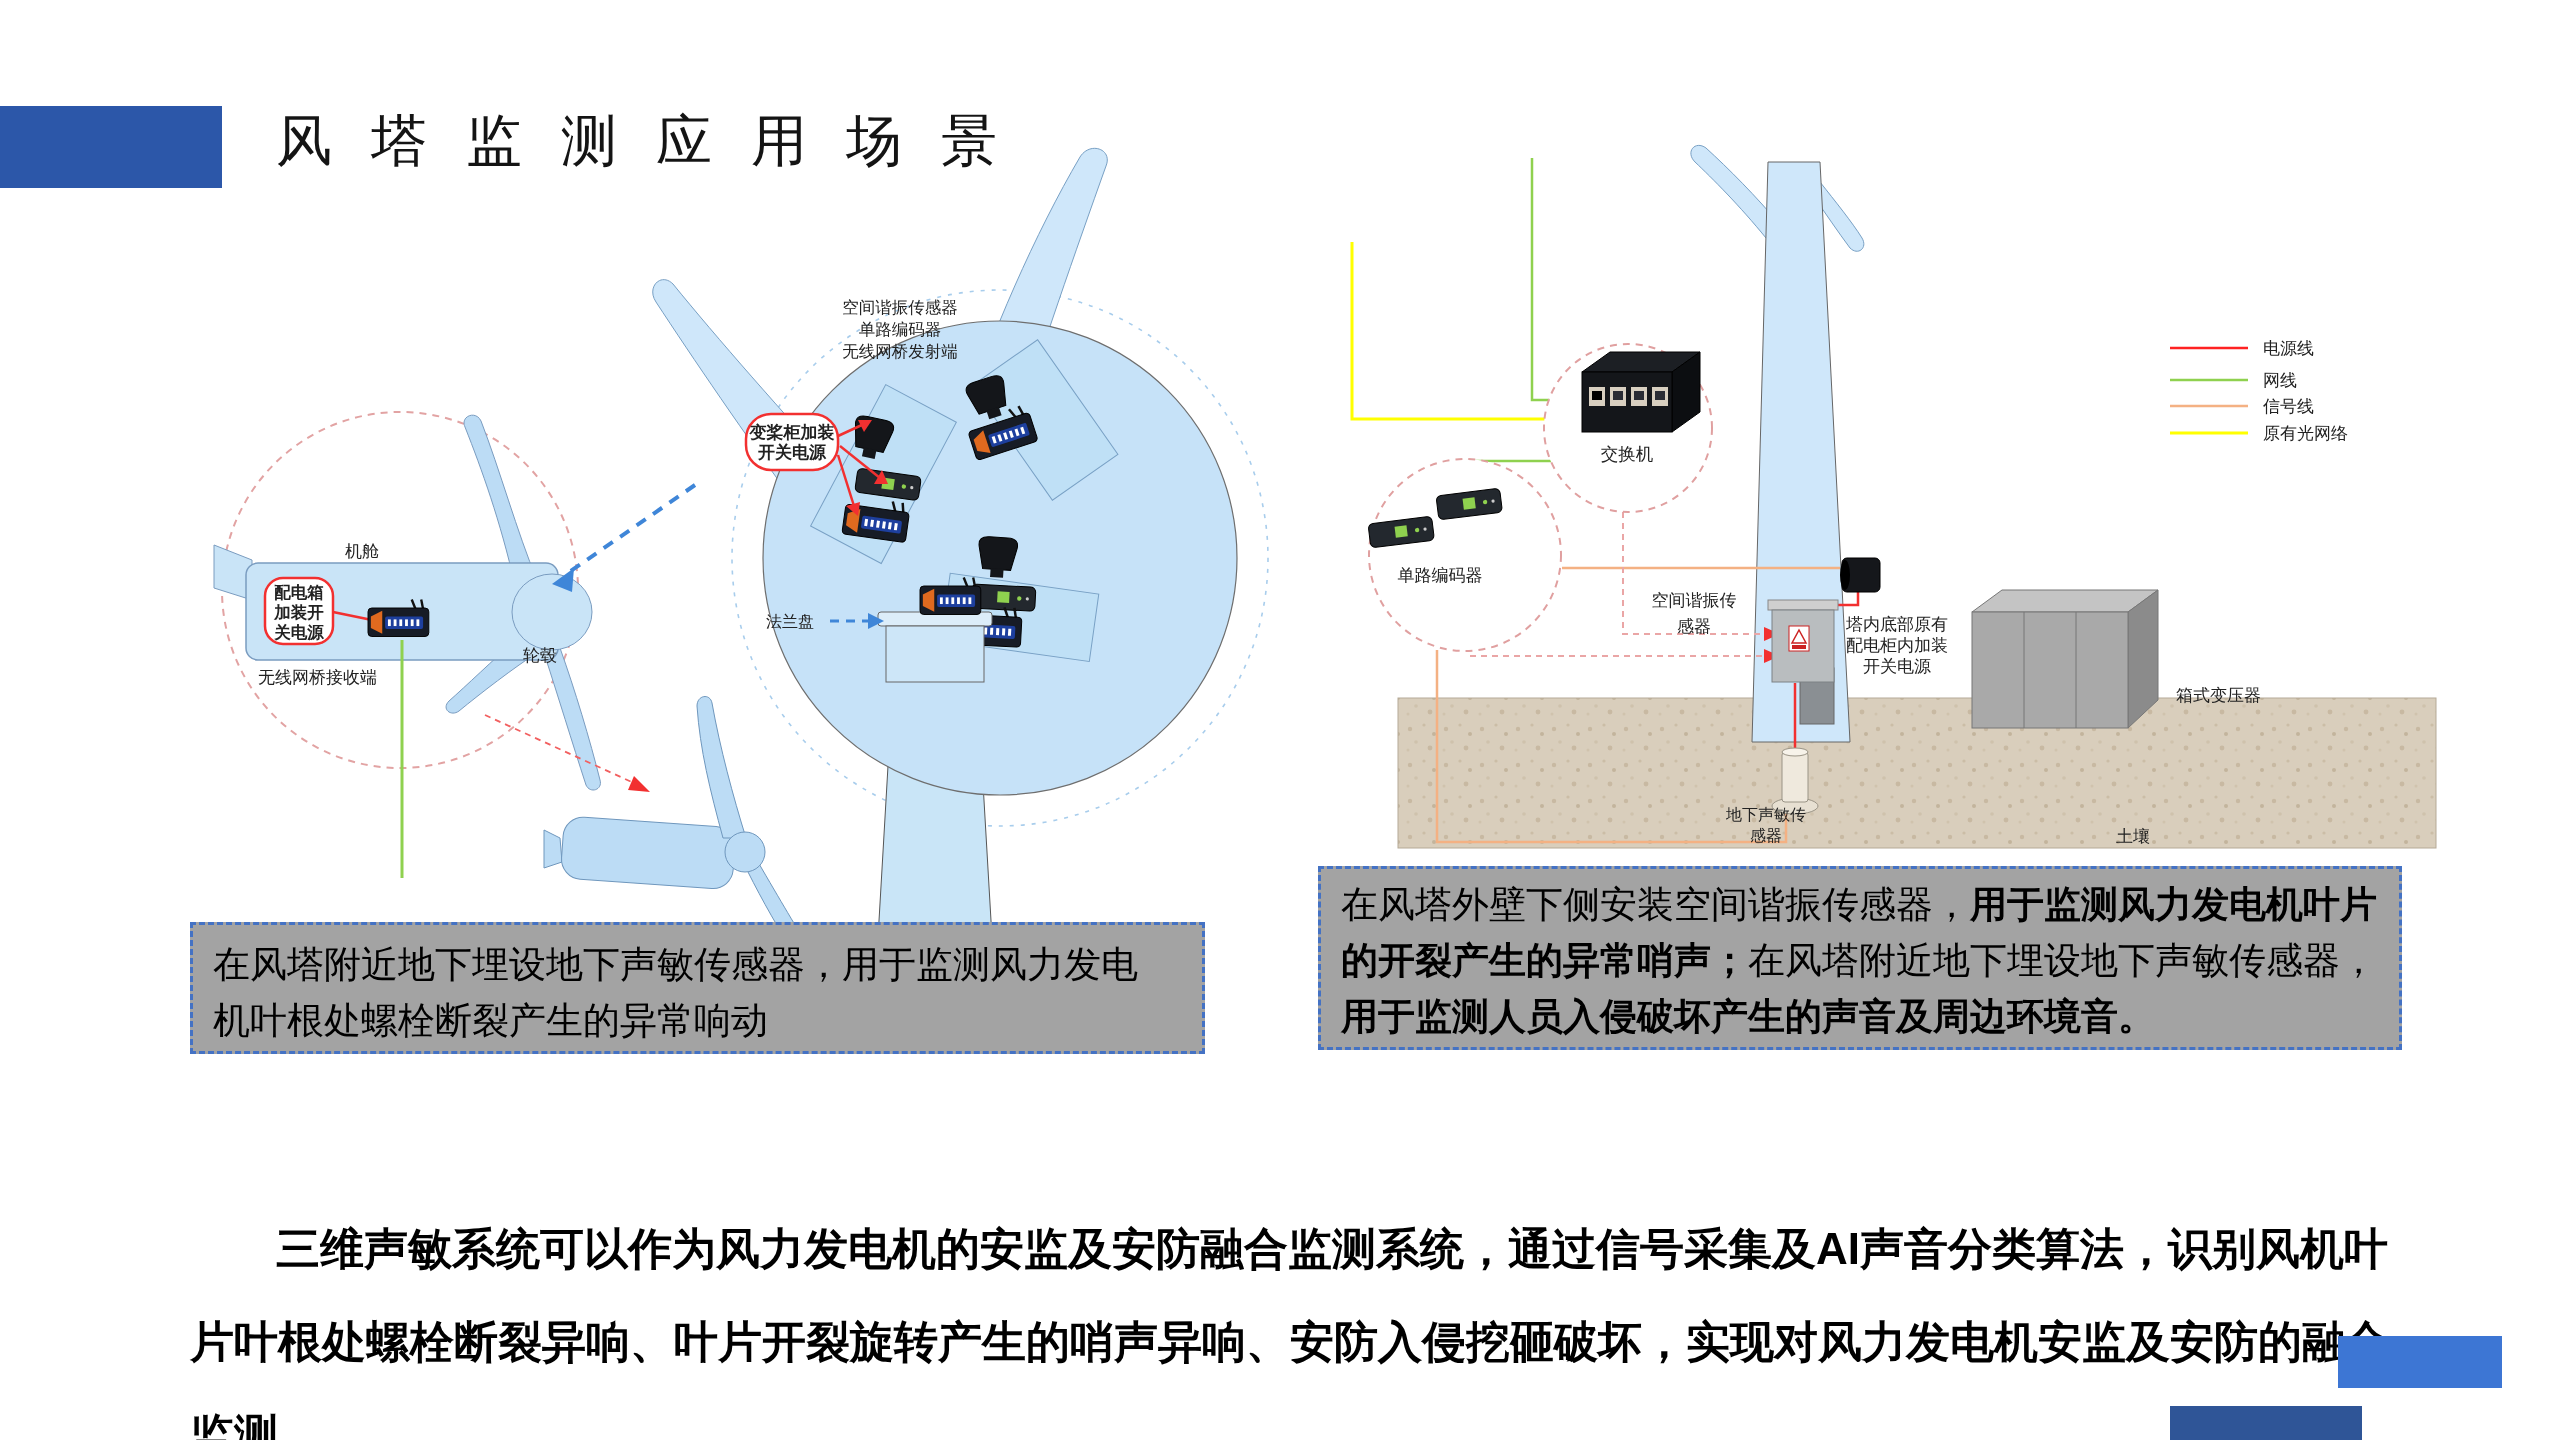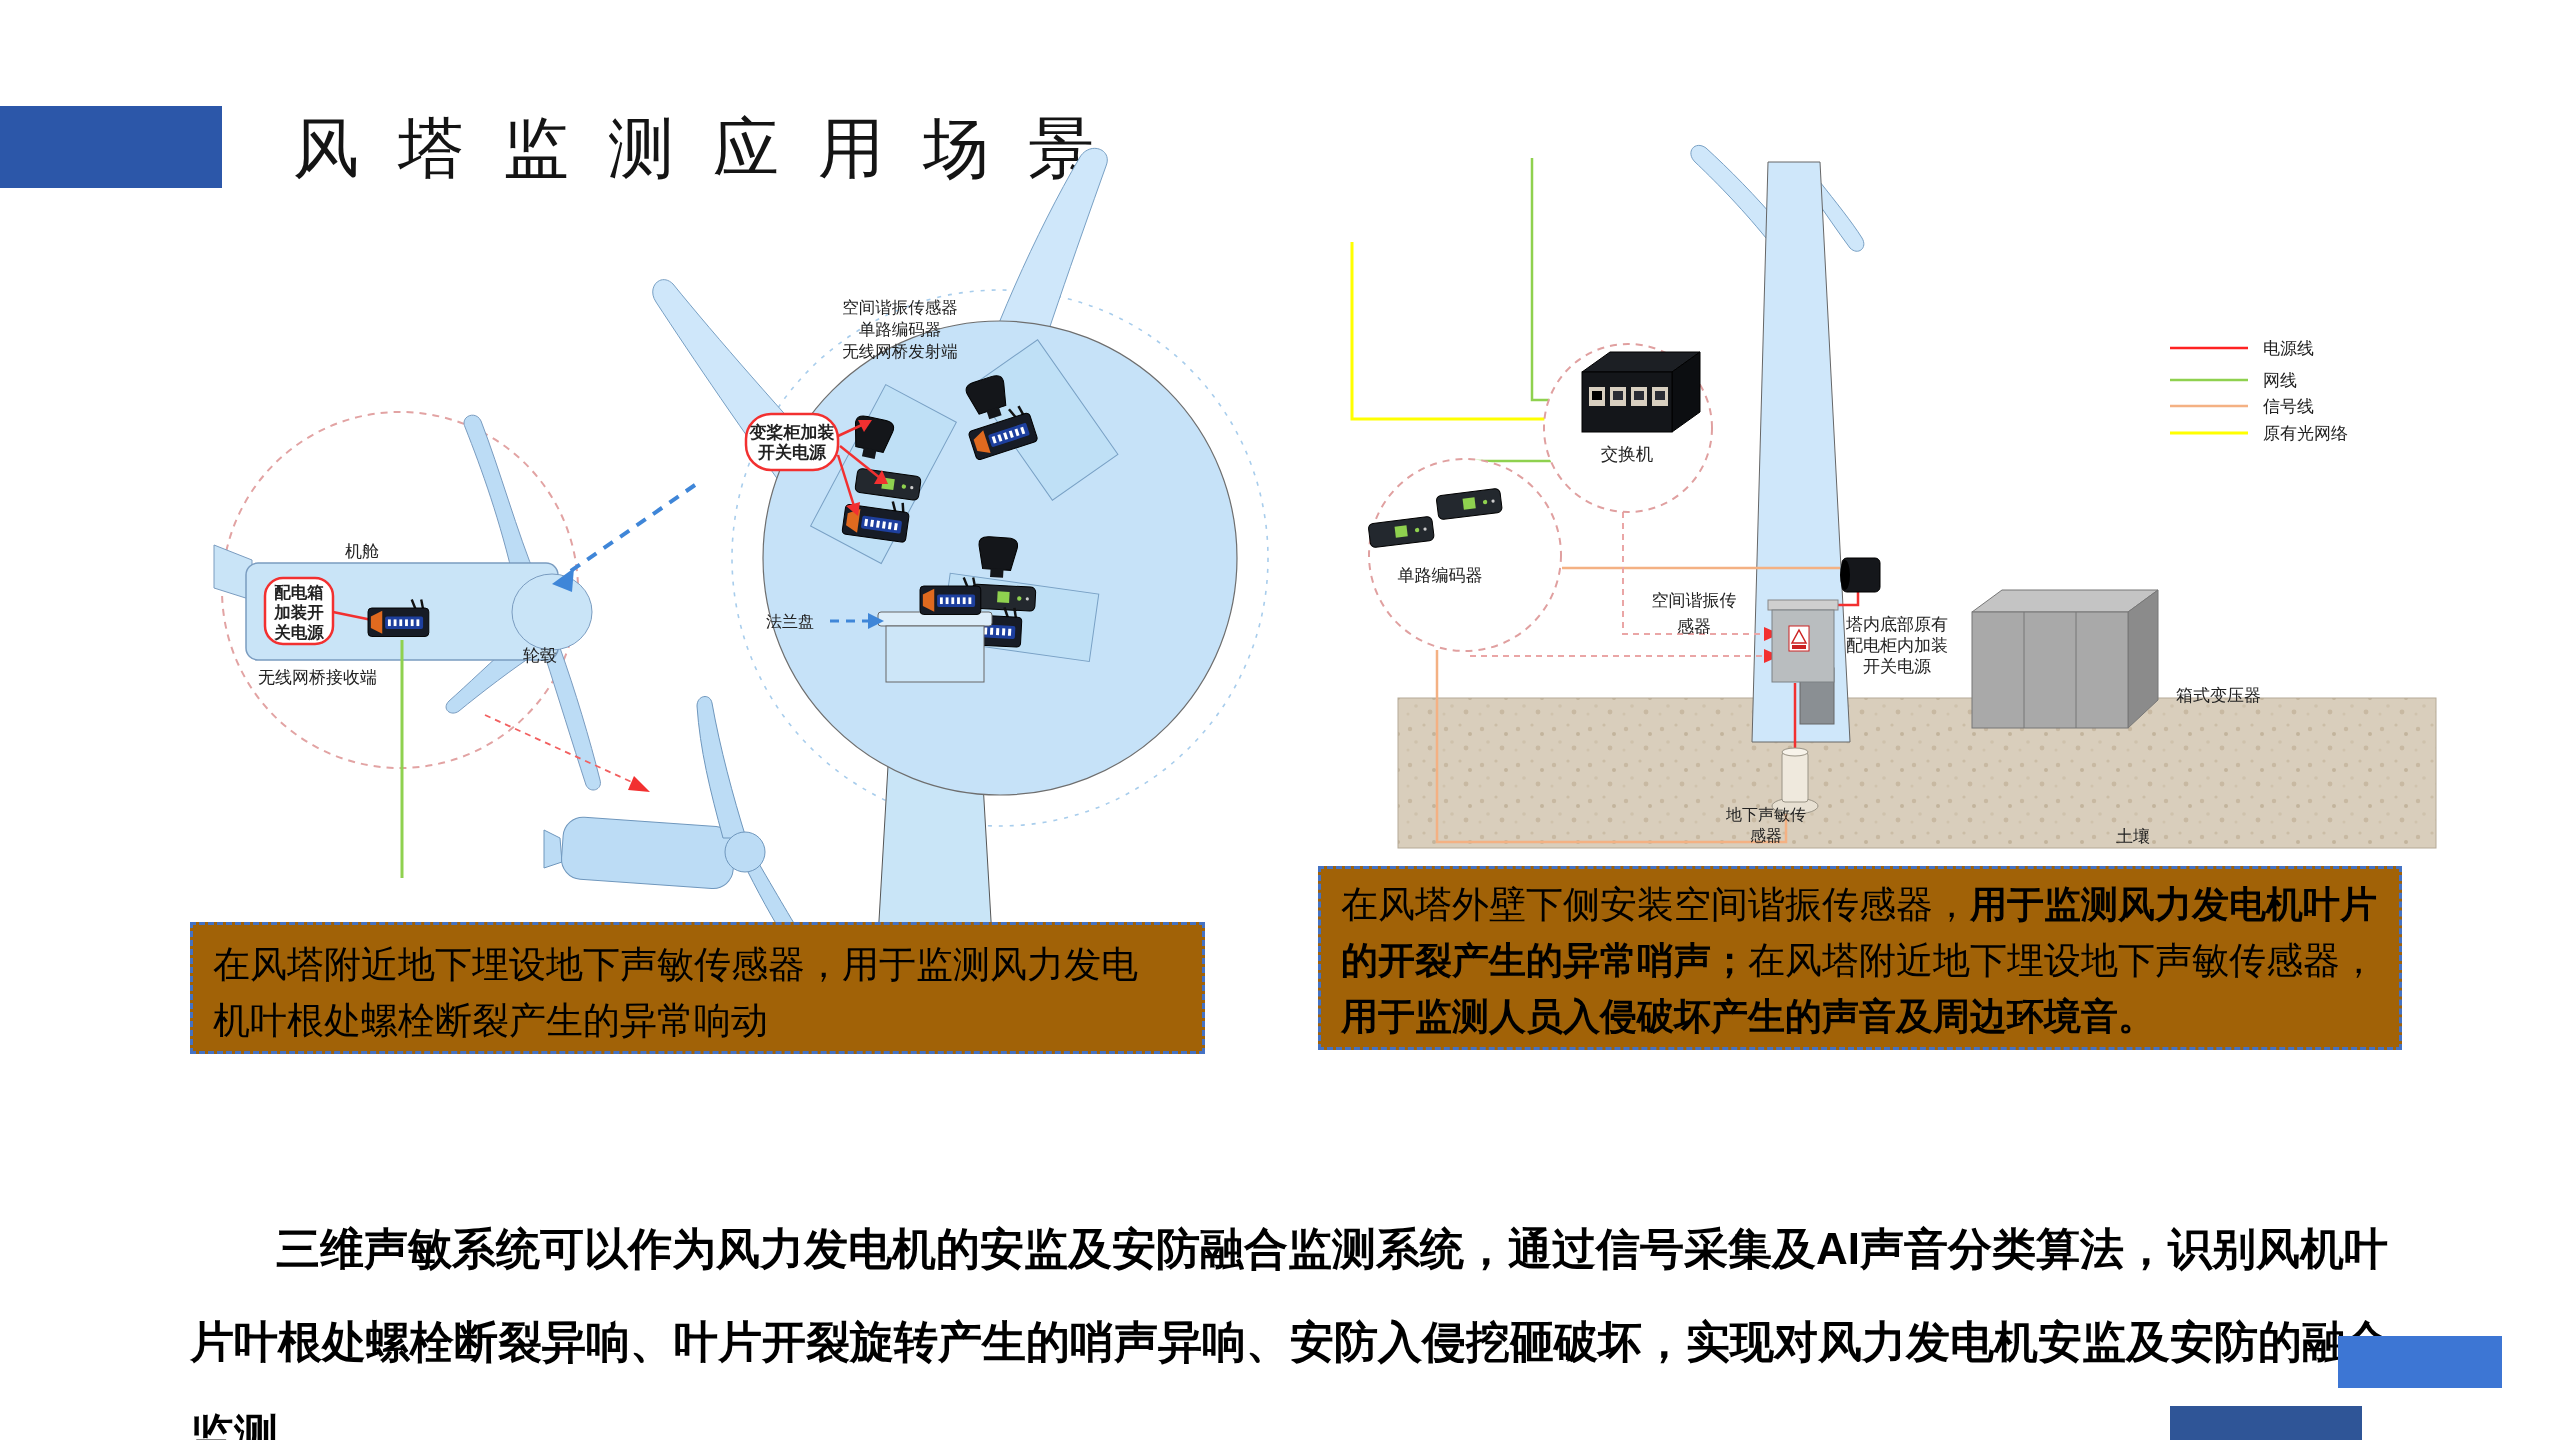--- a/index.html
+++ b/index.html
@@ -1,28 +1,28 @@
 <!DOCTYPE html>
 <html><head>
 <meta charset="utf-8">
 <style>
   html,body{margin:0;padding:0;background:#fff;}
   body{width:2560px;height:1440px;position:relative;overflow:hidden;
        font-family:"Liberation Sans",sans-serif;color:#111;}
   .abs{position:absolute;}
   
   #title-block{left:0;top:106px;width:222px;height:82px;}
-  #page-title{left:293px;top:104px;font-size:66px;font-weight:500;color:#141414;
+  #page-title{left:276px;top:104px;font-size:56px;font-weight:500;color:#141414;
               letter-spacing:39px;white-space:nowrap;}
   
   #diagram{left:0;top:0;width:2560px;height:1440px;}
   svg text{font-family:"Liberation Sans",sans-serif;fill:#222;}
   
   .caption-box{border:3px dashed #4472c4;box-sizing:border-box;font-size:37px;
-               line-height:56px;color:#000;background:#a16207;}
+               line-height:56px;color:#000;background:#a3a3a3;}
   #left-caption{left:190px;top:922px;width:1015px;height:132px;padding:12px 55px 0 20px;}
   #right-caption{left:1318px;top:866px;width:1084px;height:184px;padding:8px 20px 0 20px;}
   #right-caption .b{font-weight:bold;}
   
   #footer-paragraph{left:190px;top:1158px;width:2210px;font-size:44px;font-weight:bold;
                     line-height:93px;text-indent:86px;color:#000;}
   
   #bar-1{left:2338px;top:1336px;width:164px;height:52px;}
   #bar-2{left:2170px;top:1406px;width:192px;height:34px;}
 </style>

